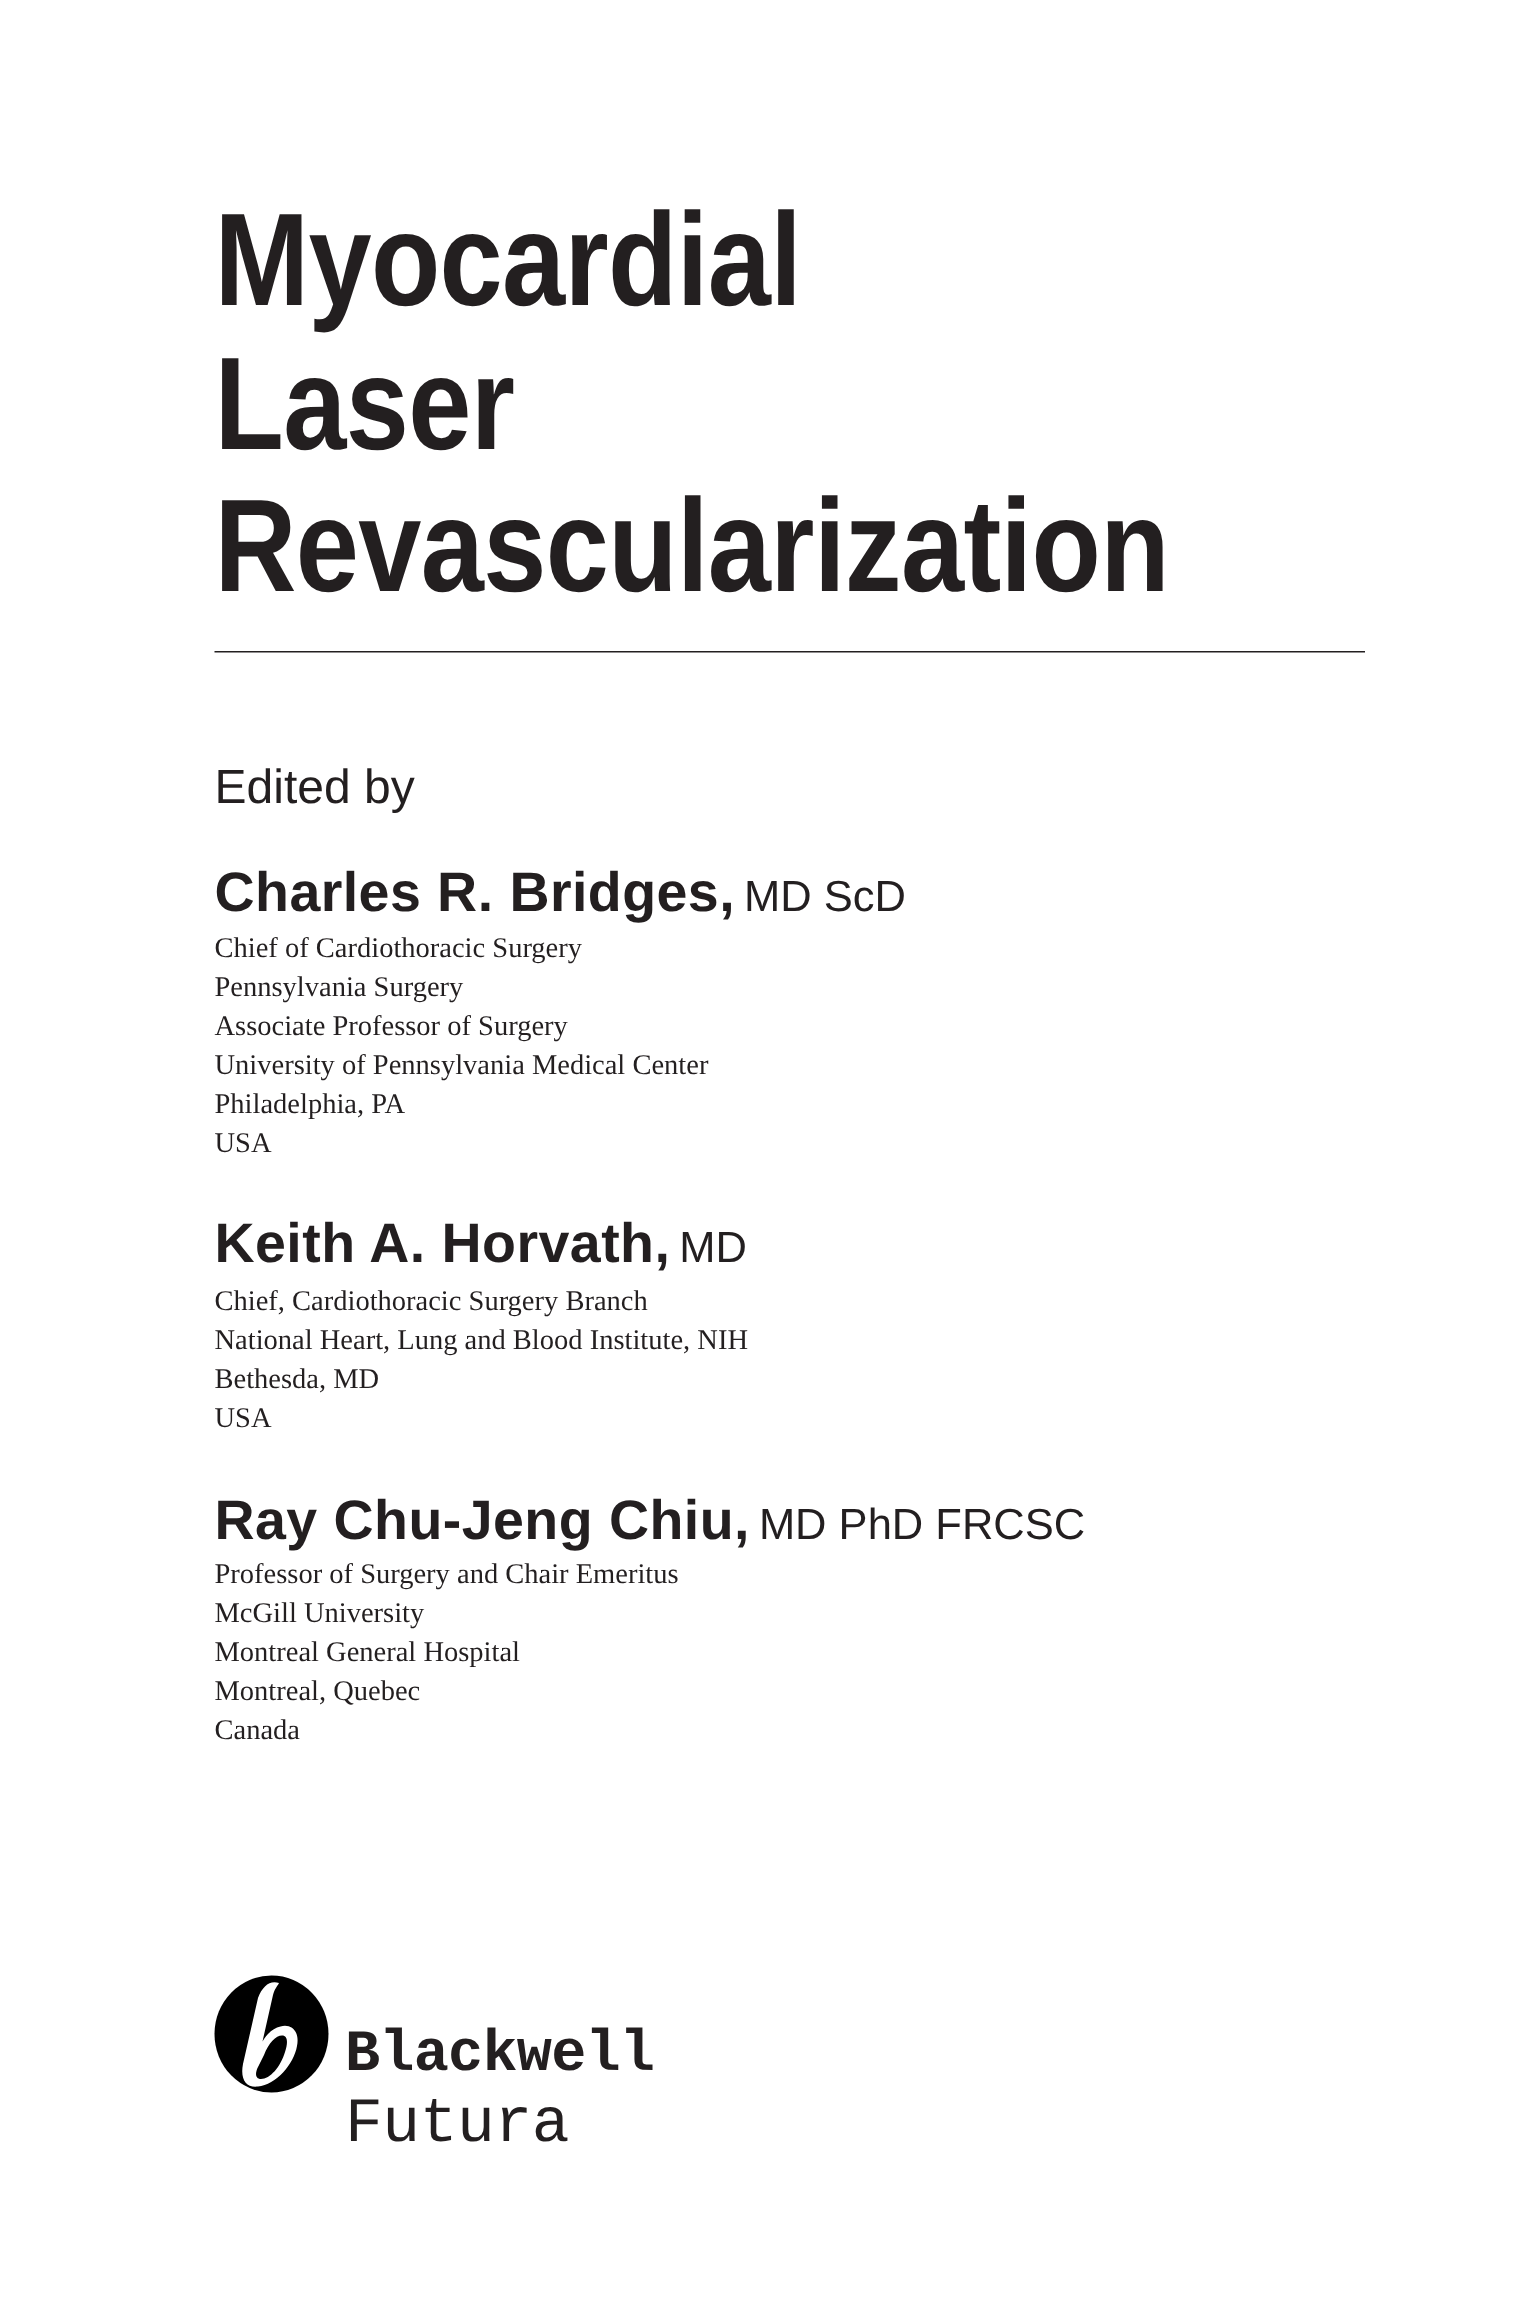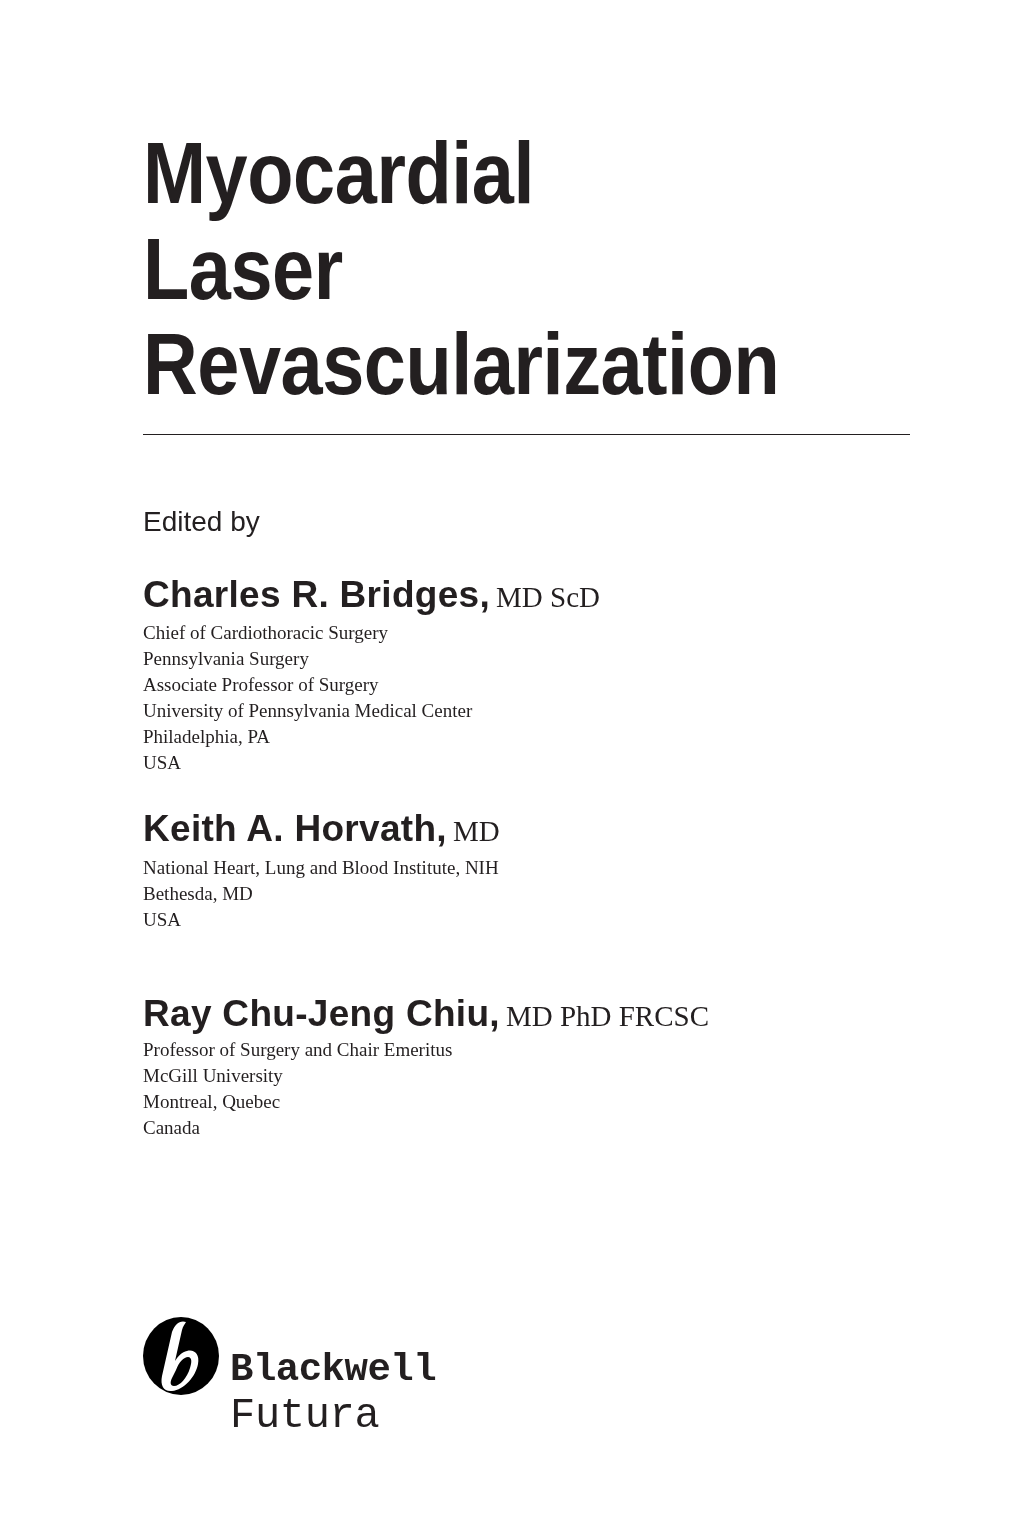--- a/index.html
+++ b/index.html
@@ -8,28 +8,28 @@
   .title-line {
     position: absolute; left: 143px;
     font-family: "Liberation Sans", sans-serif; font-weight: bold;
     font-size: 88px; line-height: 1; white-space: nowrap;
     transform-origin: left top; transform: scaleX(0.86);
     letter-spacing: -0.5px;
   }
   .rule { position: absolute; left: 143px; top: 434px; width: 767px; height: 0; border-top: 1.5px solid #231f20; }
   .edited {
     position: absolute; left: 143px; top: 508px;
-    font-family: "Liberation Sans", sans-serif; font-size: 28px; line-height: 1; white-space: nowrap;
+    font-family: "Liberation Sans", sans-serif; font-size: 32px; line-height: 1; white-space: nowrap;
   }
   .editor-name {
     position: absolute; left: 143px; white-space: nowrap;
     font-family: "Liberation Sans", sans-serif; line-height: 1;
   }
   .editor-name .nm { font-weight: bold; font-size: 37px; display: inline-block; transform-origin: left bottom; letter-spacing: 0.3px; }
-  .editor-name .cred { font-size: 29px; margin-left: 6px; font-family: Liberation Serif, serif; }
+  .editor-name .cred { font-size: 29px; margin-left: 6px; }
   .aff {
     position: absolute; left: 143px;
     font-family: "Liberation Serif", serif; font-size: 19px; line-height: 26px; white-space: nowrap;
   }
   .aff div { height: 26px; }
   .logo { position: absolute; left: 142px; top: 1316px; width: 78px; height: 80px; }
   .pub {
     position: absolute; left: 230px;
     font-family: Liberation Mono, monospace; line-height: 1; white-space: nowrap; margin-top: 37px;
   }
@@ -58,31 +58,33 @@
     <div>Associate Professor of Surgery</div>
     <div>University of Pennsylvania Medical Center</div>
     <div>Philadelphia, PA</div>
     <div>USA</div>
   </div>
 
   <div class="editor-name" style="top:810px;text-align:center;">
     <span class="nm">Keith A. Horvath,</span><span class="cred">MD</span>
   </div>
   <div class="aff" style="top:855px;">
+    <div>Chief, Cardiothoracic Surgery Branch</div>
     <div>National Heart, Lung and Blood Institute, NIH</div>
     <div>Bethesda, MD</div>
     <div>USA</div>
   </div>
 
   <div class="editor-name" style="top:995px;">
     <span class="nm">Ray Chu-Jeng Chiu,</span><span class="cred">MD PhD FRCSC</span>
   </div>
   <div class="aff" style="top:1037px;">
     <div>Professor of Surgery and Chair Emeritus</div>
     <div>McGill University</div>
+    <div>Montreal General Hospital</div>
     <div>Montreal, Quebec</div>
     <div>Canada</div>
   </div>
 
   <svg class="logo" viewBox="0 0 78 80">
     <ellipse cx="39" cy="40" rx="38" ry="39" fill="#000"></ellipse>
 
     <path d="M44 6 C38 4 33 8 30 16 L20 60 C18 70 22 76 30 75 C42 74 54 60 56 48 C58 38 52 33 45 35 C40 36 36 40 33 45 L40 14 C41 10 43 8 44 6 Z
              M34 54 C37 46 42 41 46 41 C50 41 50 46 48 52 C45 62 38 70 32 70 C28 70 28 66 30 62 Z" fill="#fff" fill-rule="evenodd"></path>
   </svg>

